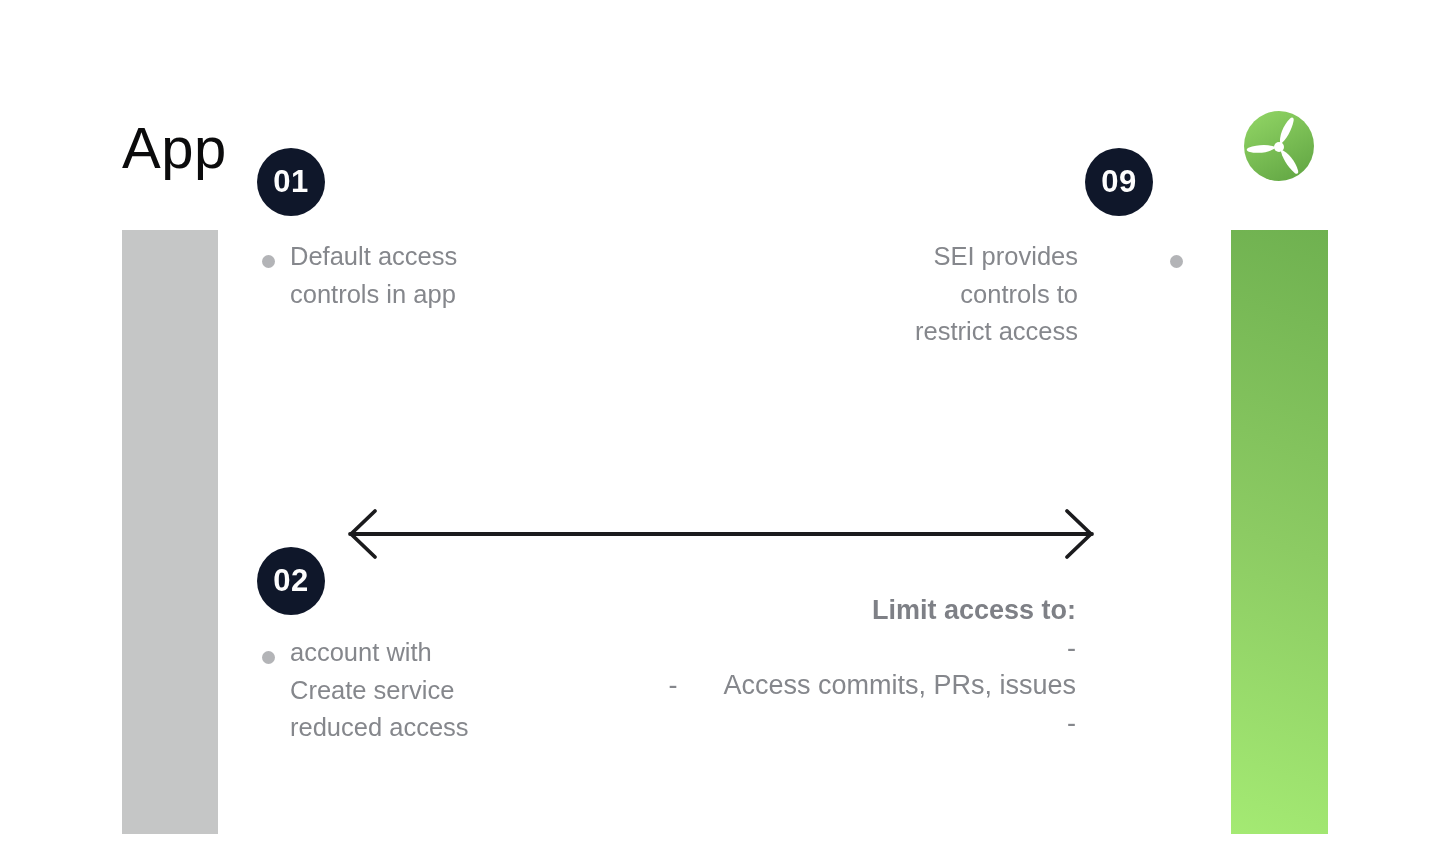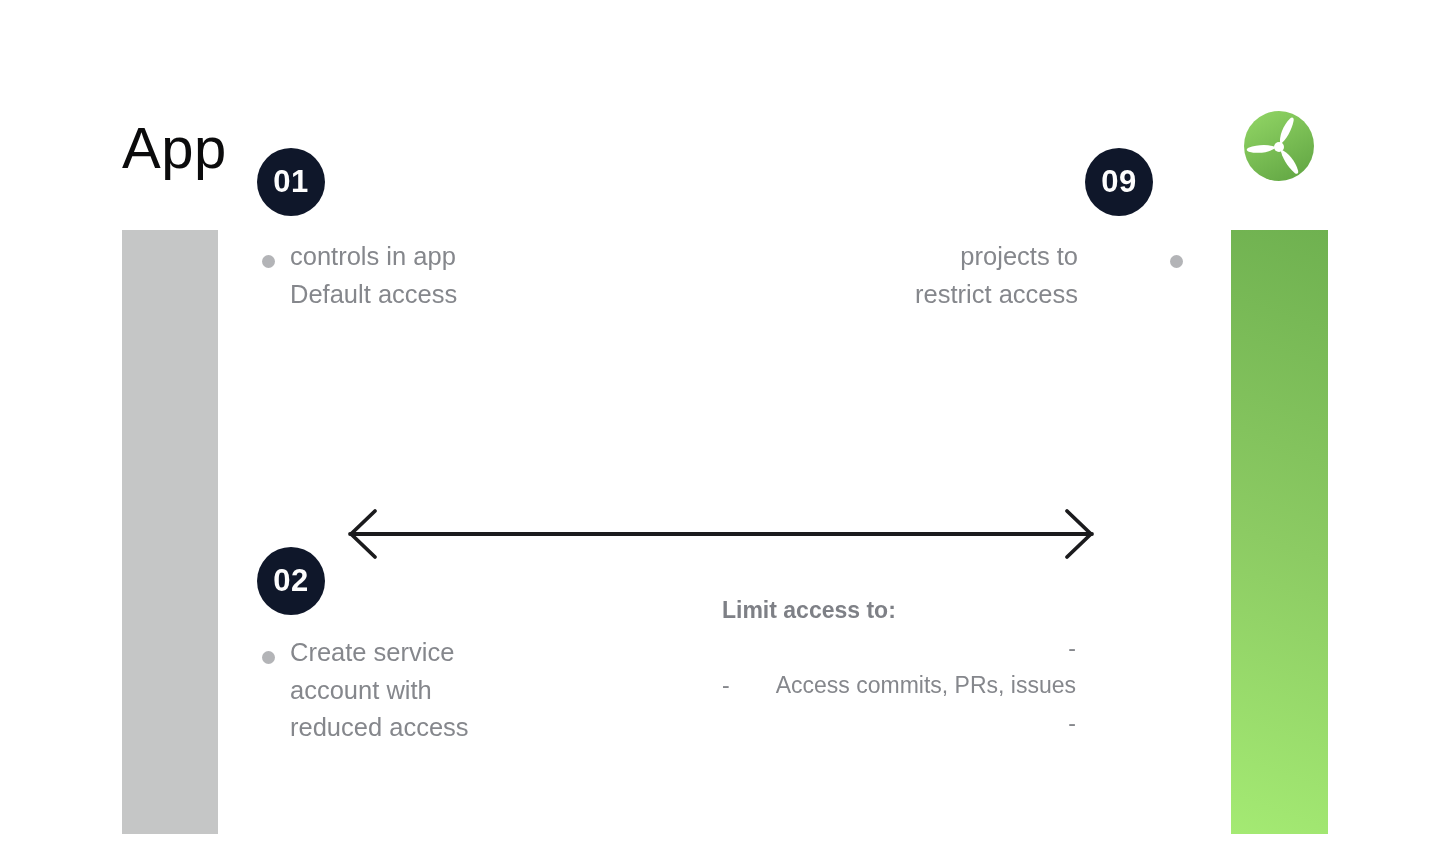--- a/index.html
+++ b/index.html
@@ -77,24 +77,24 @@
   .step-text span { display: block; }
 
   
   .arrow { position: absolute; left: 342px; top: 505px; }
 
   
   .limit-block {
     position: absolute;
     right: 292px;
     top: 592px;
-    font-size: 23px;
+    font-size: 27px;
     line-height: 37.5px;
     color: #85878c;
-    text-align: left;
+    text-align: right;
     white-space: nowrap;
   }
   .limit-title { font-weight: 700; color: #7e8086; }
   .limit-item { display: flex; justify-content: flex-end; gap: 46px; }
 </style>
 </head>
 <body>
 
 <div class="canvas">
 
@@ -126,40 +126,41 @@
         <circle cx="0" cy="0" r="5"></circle>
       </g>
     </svg>
   </div>
 
   <div class="badge badge-01">
     <span>01</span>
   </div>
   <div class="bullet bullet-01"></div>
   <div class="step-text step-text-01">
+    <span>Default access</span>
     <span>controls in app</span>
-    <span>Default access</span>
   </div>
 
   <div class="badge badge-02">
     <span>02</span>
   </div>
   <div class="bullet bullet-02"></div>
   <div class="step-text step-text-02">
+    <span>account with</span>
     <span>Create service</span>
-    <span>account with</span>
     <span>reduced access</span>
   </div>
 
   <div class="badge badge-03">
     <span>09</span>
   </div>
   <div class="bullet bullet-03"></div>
   <div class="step-text step-text-03">
-    <span>projects to</span>
+    <span>SEI provides</span>
+    <span>controls to</span>
     <span>restrict access</span>
   </div>
 
   <div class="arrow">
     <svg width="758" height="58" viewBox="0 0 758 58" aria-hidden="true">
       <g stroke="#1b1b1d" stroke-width="3.8" fill="none" stroke-linecap="round" stroke-linejoin="round">
         <line x1="8" y1="29" x2="750" y2="29"></line>
         <path d="M33,6 L9,29 L33,52"></path>
         <path d="M725,6 L749,29 L725,52"></path>
       </g>

